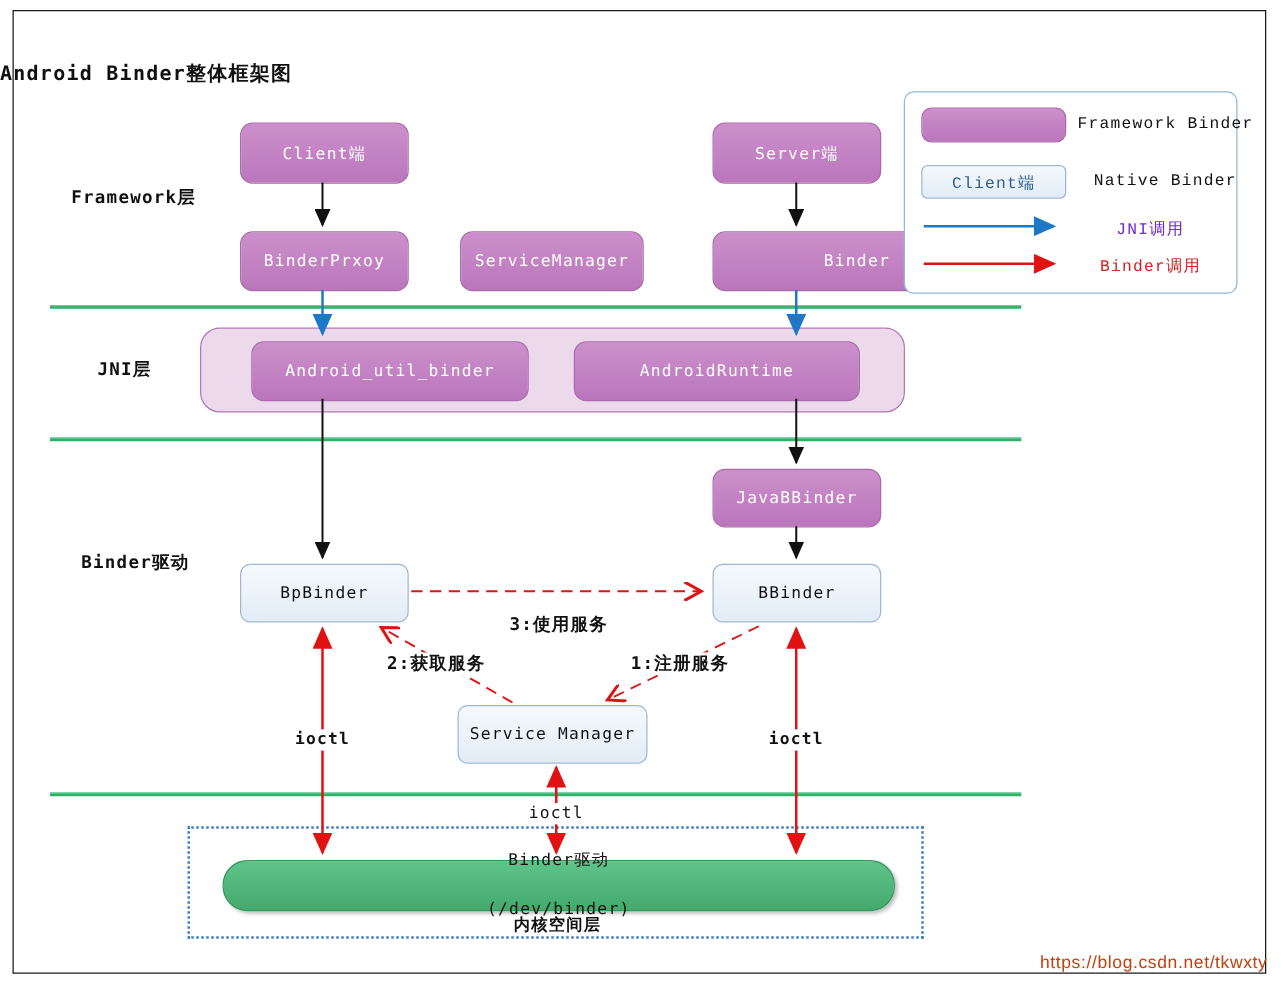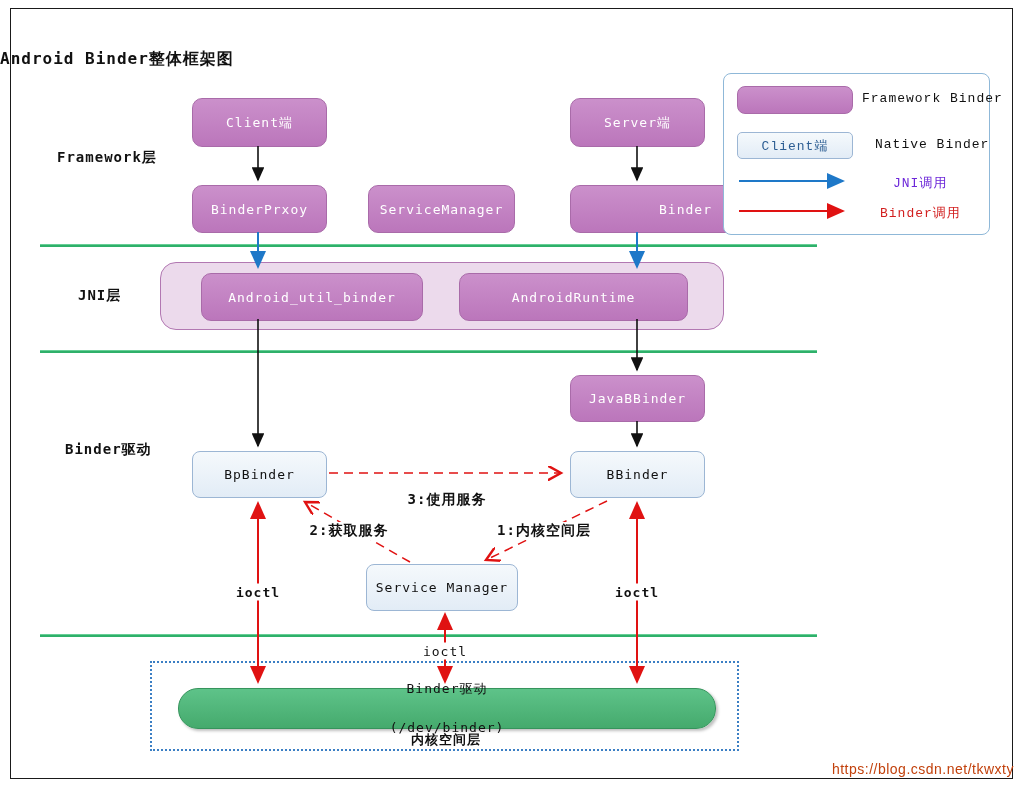--- a/index.html
+++ b/index.html
@@ -166,21 +166,21 @@
     </g>
 
     <g stroke-width="2">
       <line x1="739" y1="181" x2="843" y2="181" stroke="#1e78c8" marker-end="url(#aBlue)"></line>
       <line x1="739" y1="211" x2="843" y2="211" stroke="#e01212" marker-end="url(#aRed)"></line>
     </g>
   </svg>
 
   <div class="flow-label" style="left:447px; top:500px;">3:使用服务</div>
   <div class="flow-label" style="left:349px; top:531px;">2:获取服务</div>
-  <div class="flow-label" style="left:544px; top:531px;">1:内核空间层</div>
+  <div class="flow-label" style="left:544px; top:531px;">1:注册服务</div>
   <div class="ioctl" style="left:258px; top:592px;">ioctl</div>
   <div class="ioctl" style="left:637px; top:592px;">ioctl</div>
   <div class="ioctl plain" style="left:445px; top:651px;">ioctl</div>
 
   <div class="legend">
     <div class="swatch-fw"></div>
     <div class="lg-text" style="left:138px; top:17px;">Framework Binder</div>
     <div class="swatch-native">
         <span>Client端</span>
       </div>

